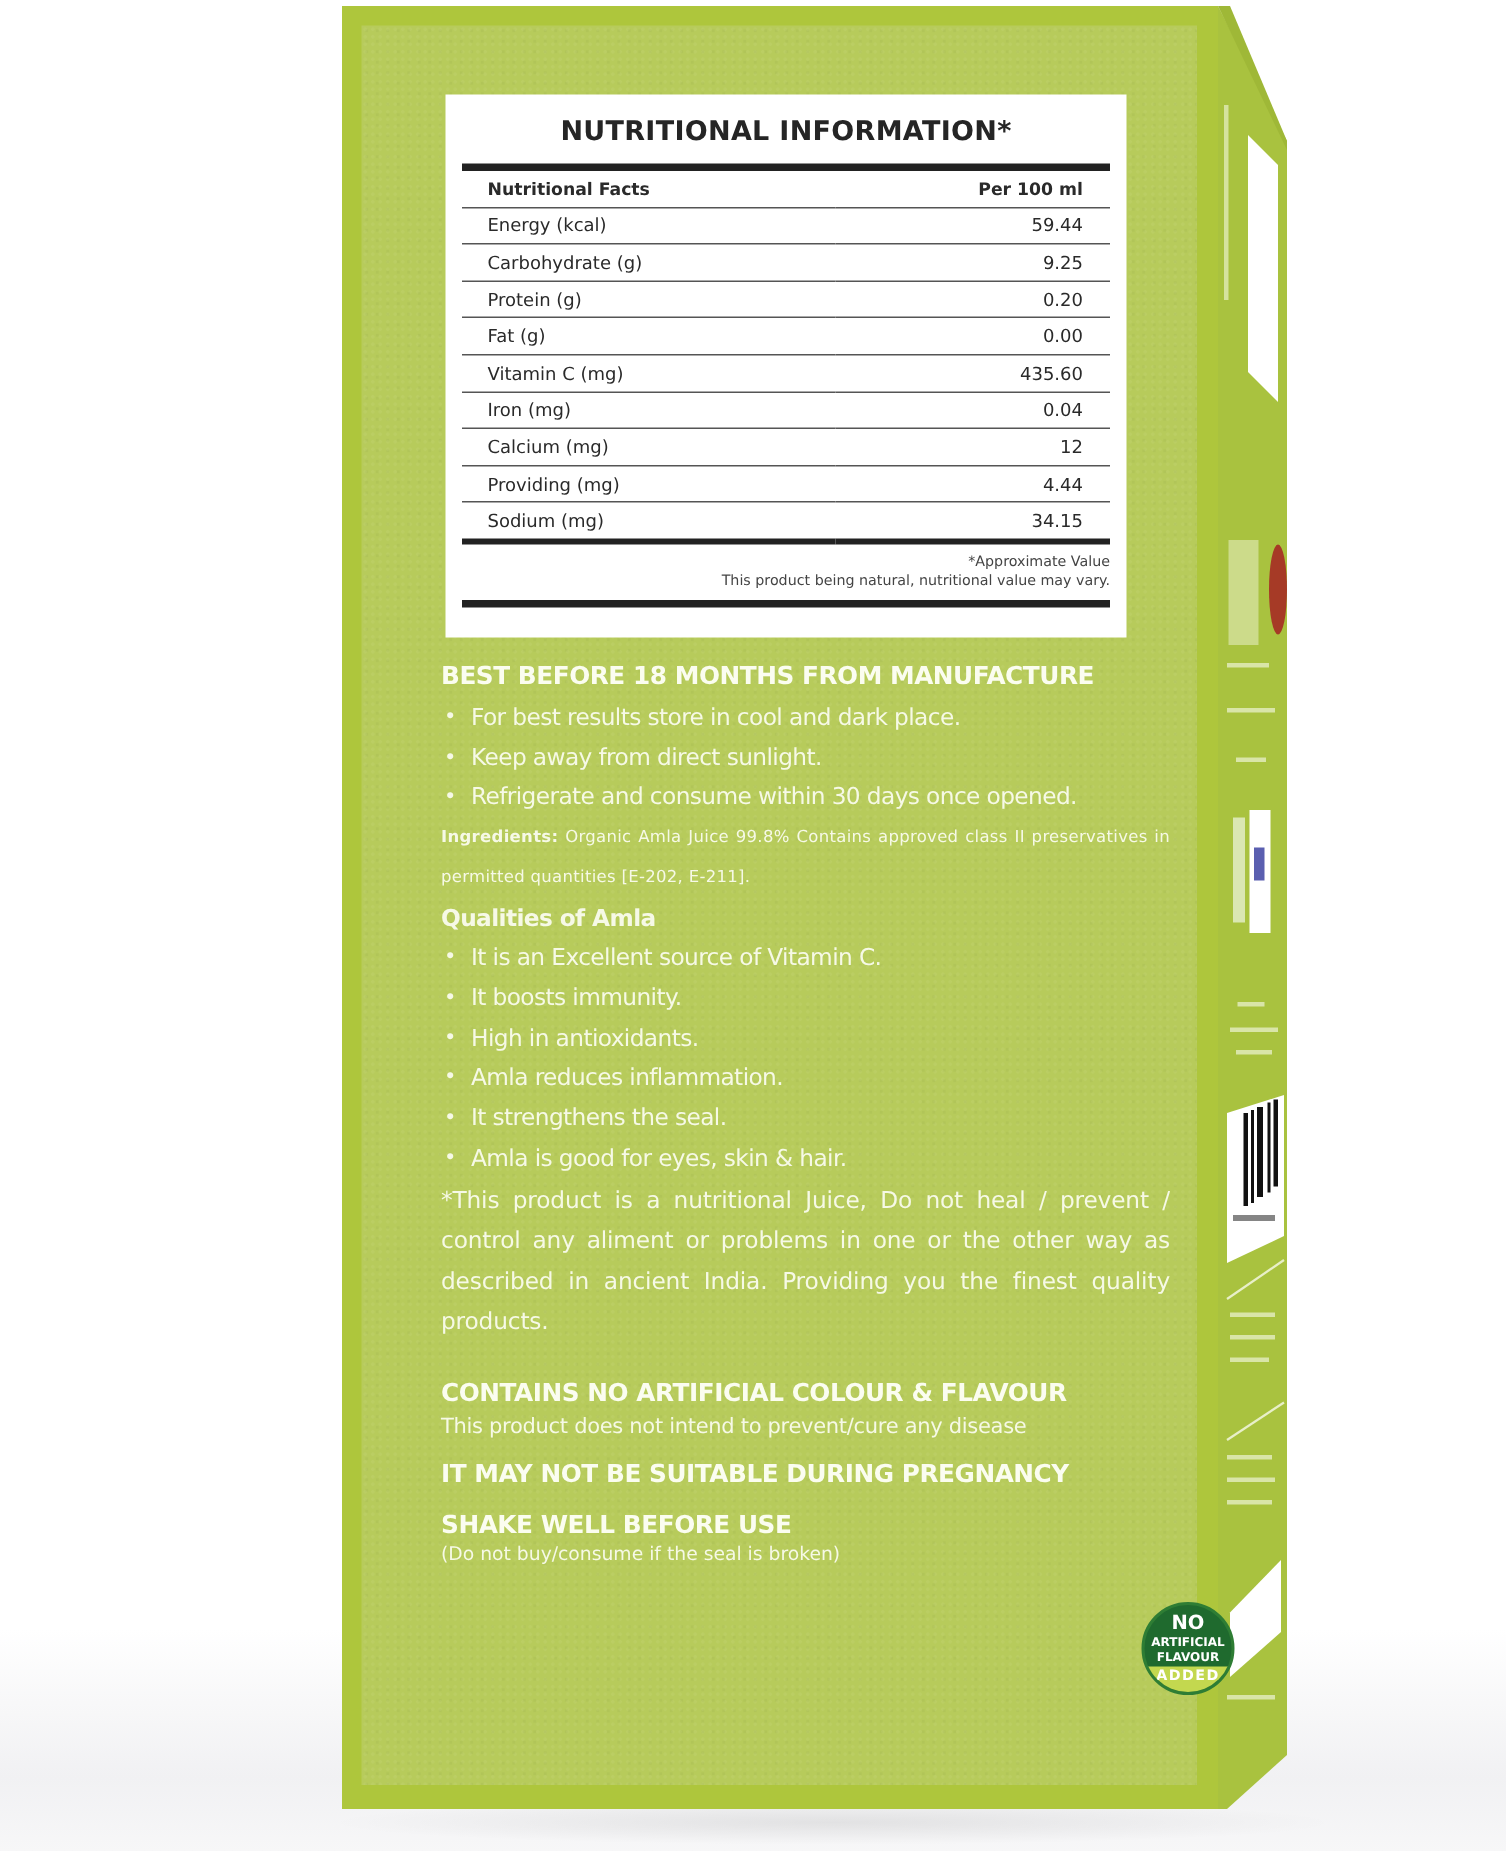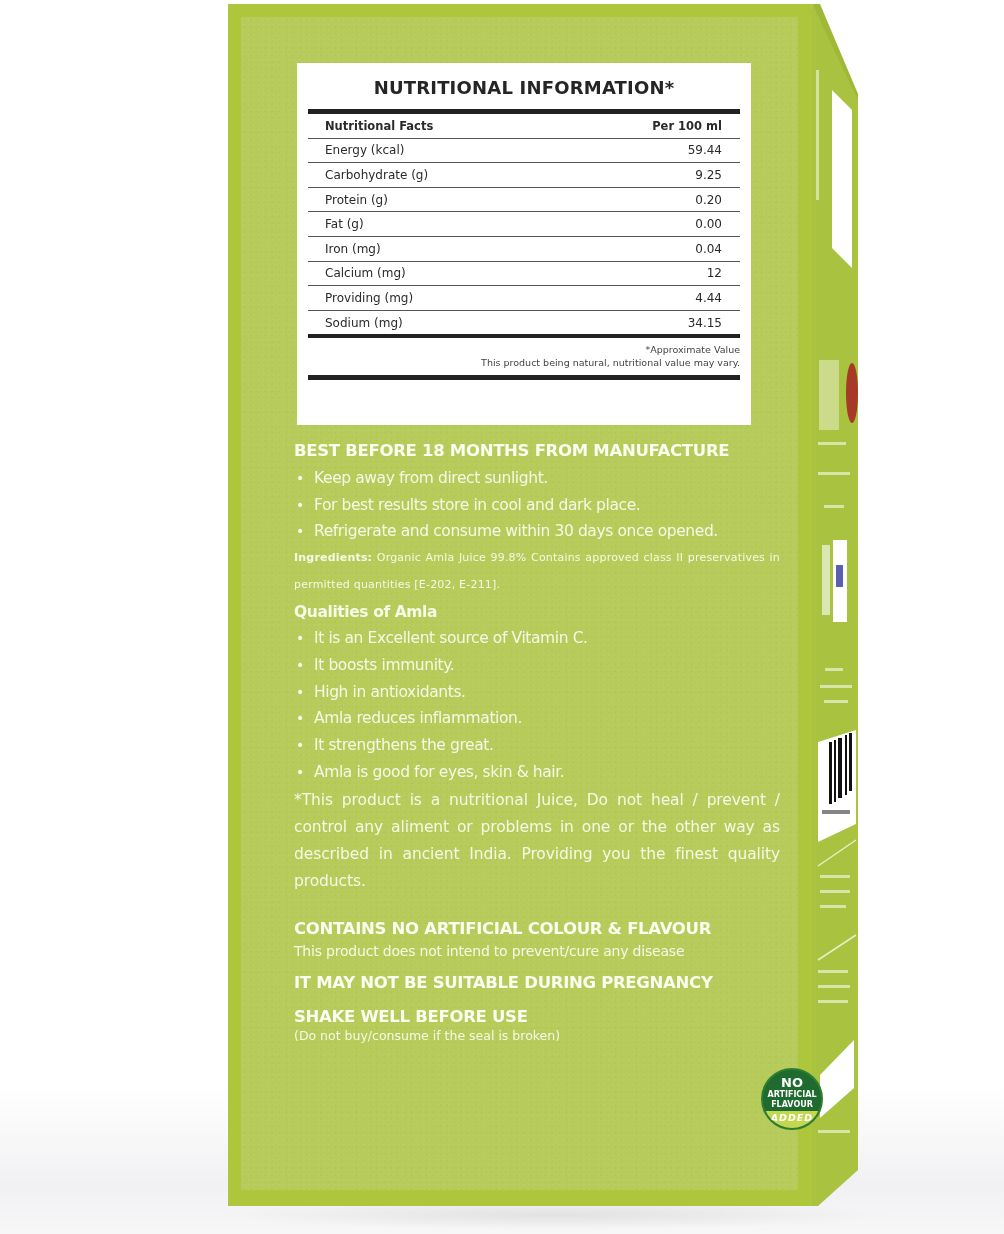--- a/index.html
+++ b/index.html
@@ -206,21 +206,20 @@
     .badge .added {
       position: absolute;
       left: 0; right: 0; bottom: 0;
       height: 17px;
       background: #c3d84f;
       color: #ffffff;
       font-weight: bold;
       font-size: 9.5px;
       line-height: 14px;
       letter-spacing: 1px;
-      font-style: italic;
     }
   </style>
 </head>
 <body>
 
 <div class="stage">
   <div class="shadow"></div>
 
   <svg class="side" viewBox="0 0 1004 1234" width="1004" height="1234">
     <polygon points="810,4 812,4 858,94 858,1170 818,1206 810,1206" fill="#a9c23f"></polygon>
@@ -288,20 +287,24 @@
           </tr>
           <tr>
             <td>Protein (g)</td>
             <td class="val">0.20</td>
           </tr>
           <tr>
             <td>Fat (g)</td>
             <td class="val">0.00</td>
           </tr>
           <tr>
+            <td>Vitamin C (mg)</td>
+            <td class="val">435.60</td>
+          </tr>
+          <tr>
             <td>Iron (mg)</td>
             <td class="val">0.04</td>
           </tr>
           <tr>
             <td>Calcium (mg)</td>
             <td class="val">12</td>
           </tr>
           <tr>
             <td>Providing (mg)</td>
             <td class="val">4.44</td>
@@ -315,32 +318,32 @@
         <div class="nutri-notes">
           <div>*Approximate Value</div>
           <div>This product being natural, nutritional value may vary.</div>
         </div>
         <div class="bottom-rule"></div>
       </div>
 
       <div class="copy">
         <div class="h-caps">BEST BEFORE 18 MONTHS FROM MANUFACTURE</div>
         <ul class="bullets" style="margin-top:3px">
+          <li>For best results store in cool  and dark place.</li>
           <li>Keep away from direct sunlight.</li>
-          <li>For best results store in cool  and dark place.</li>
           <li>Refrigerate and consume within 30 days once opened.</li>
         </ul>
         <div class="para"><b>Ingredients:</b><span> Organic Amla Juice 99.8% Contains approved class II preservatives in permitted quantities [E-202, E-211].</span></div>
         <div class="sub-h">Qualities of Amla</div>
         <ul class="bullets">
           <li>It is an Excellent source of Vitamin C.</li>
           <li>It boosts immunity.</li>
           <li>High in antioxidants.</li>
           <li>Amla reduces inflammation.</li>
-          <li>It strengthens the great.</li>
+          <li>It strengthens the seal.</li>
           <li>Amla is good for eyes, skin &amp; hair.</li>
         </ul>
         <div class="disclaimer">*This product is a nutritional Juice, Do not heal / prevent / control any aliment or problems in one or the other way as described in ancient India. Providing you the finest quality products.</div>
         <div class="h-caps" style="margin-top:24px">CONTAINS NO ARTIFICIAL COLOUR &amp; FLAVOUR</div>
         <div class="small-line">This product does not intend to prevent/cure any disease</div>
         <div class="h-caps" style="margin-top:10px">IT MAY NOT BE SUITABLE DURING PREGNANCY</div>
         <div class="h-caps" style="margin-top:12px">SHAKE WELL BEFORE USE</div>
         <div class="tiny-line">(Do not buy/consume if the seal is broken)</div>
 
         <div class="badge">

